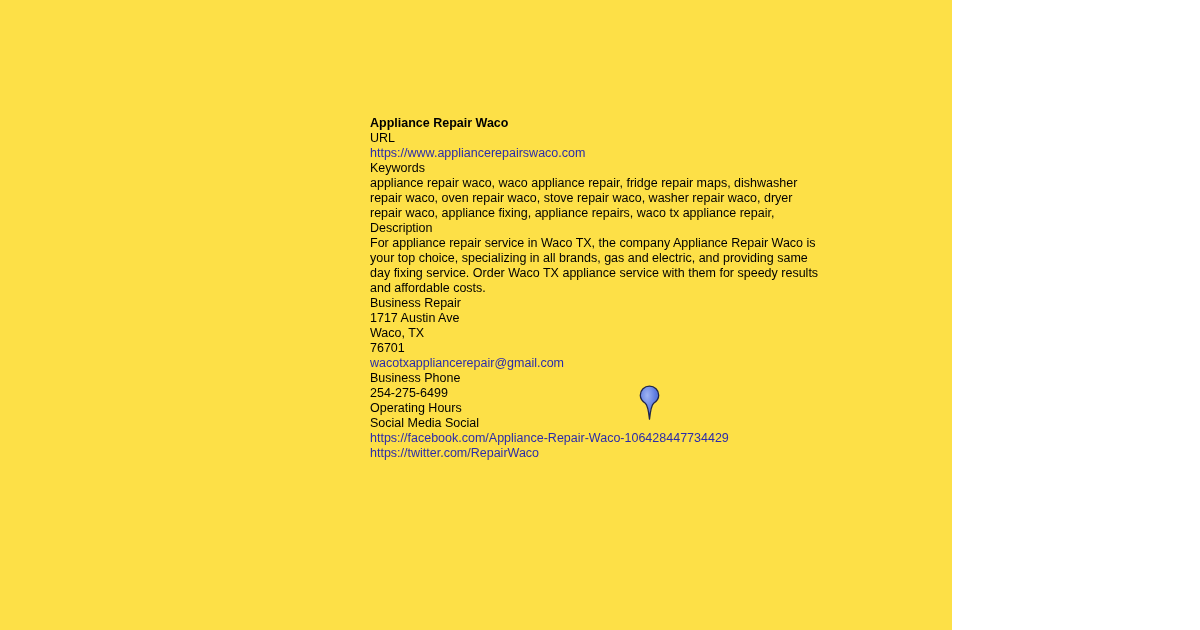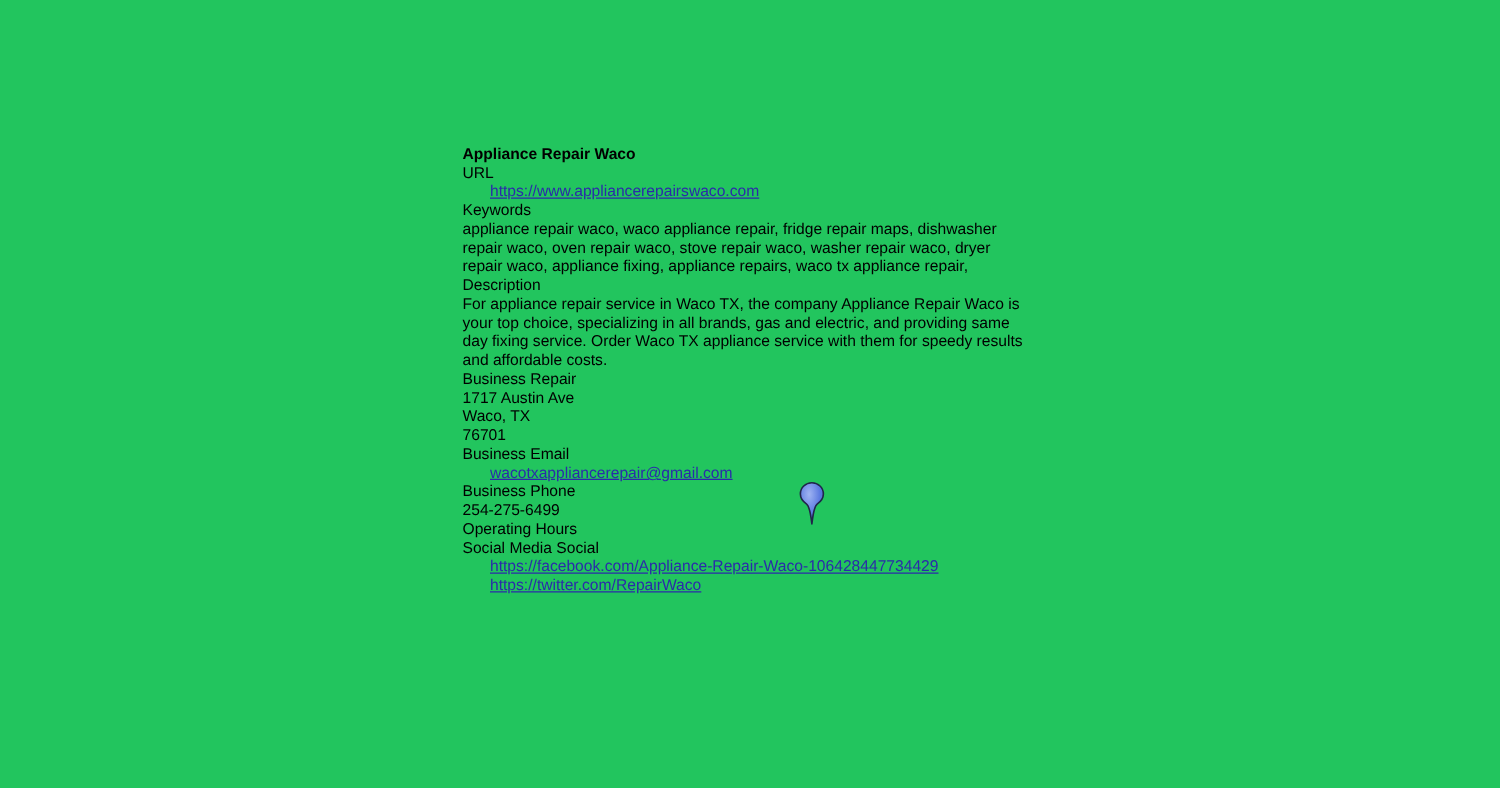--- a/index.html
+++ b/index.html
@@ -3,41 +3,39 @@
 <meta charset="utf-8">
 <style>
   html, body { margin: 0; padding: 0; }
   body {
     width: 1200px; height: 630px;
     background: #ffffff;
     font-family: "Liberation Sans", sans-serif;
   }
   .page {
     position: relative;
-    width: 1200px; height: 630px;
+    width: 952px; height: 630px;
     overflow: hidden;
-    background: #22c55e;
+    background: #fde047;
   }
   .content {
     position: absolute;
     left: 370px; top: 116px;
     width: 452px;
     font-size: 12.5px;
     line-height: 15px;
     color: #000000;
   }
   .title { font-weight: bold; }
   .line { min-height: 15px; }
   a.link {
     display: block;
     width: fit-content;
     color: #2b2baa;
-    text-decoration: underline;
     cursor: pointer;
-    margin-left: 22px;
   }
   .pin {
     position: absolute;
     left: 639px; top: 385px;
     width: 21px; height: 36px;
   }
   .pin svg { display: block; width: 21px; height: 36px; }
 </style>
 </head>
 <body>
@@ -54,21 +52,20 @@
     <div>appliance repair waco, waco appliance repair, fridge repair maps, dishwasher repair waco, oven repair waco, stove repair waco, washer repair waco, dryer repair waco, appliance fixing, appliance repairs, waco tx appliance repair,</div>
 
     <div class="line">Description</div>
     <div>For appliance repair service in Waco TX, the company Appliance Repair Waco is your top choice, specializing in all brands, gas and electric, and providing same day fixing service. Order Waco TX appliance service with them for speedy results and affordable costs.</div>
 
     <div class="line">Business Repair</div>
     <div class="line">1717 Austin Ave</div>
     <div class="line">Waco, TX</div>
     <div class="line">76701</div>
 
-    <div class="line">Business Email</div>
     <a class="link">wacotxappliancerepair@gmail.com</a>
 
     <div class="line">Business Phone</div>
     <div class="line">254-275-6499</div>
 
     <div class="line">Operating Hours</div>
 
     <div class="line">Social Media Social</div>
     <a class="link">https://facebook.com/Appliance-Repair-Waco-106428447734429</a>
     <a class="link">https://twitter.com/RepairWaco</a>

